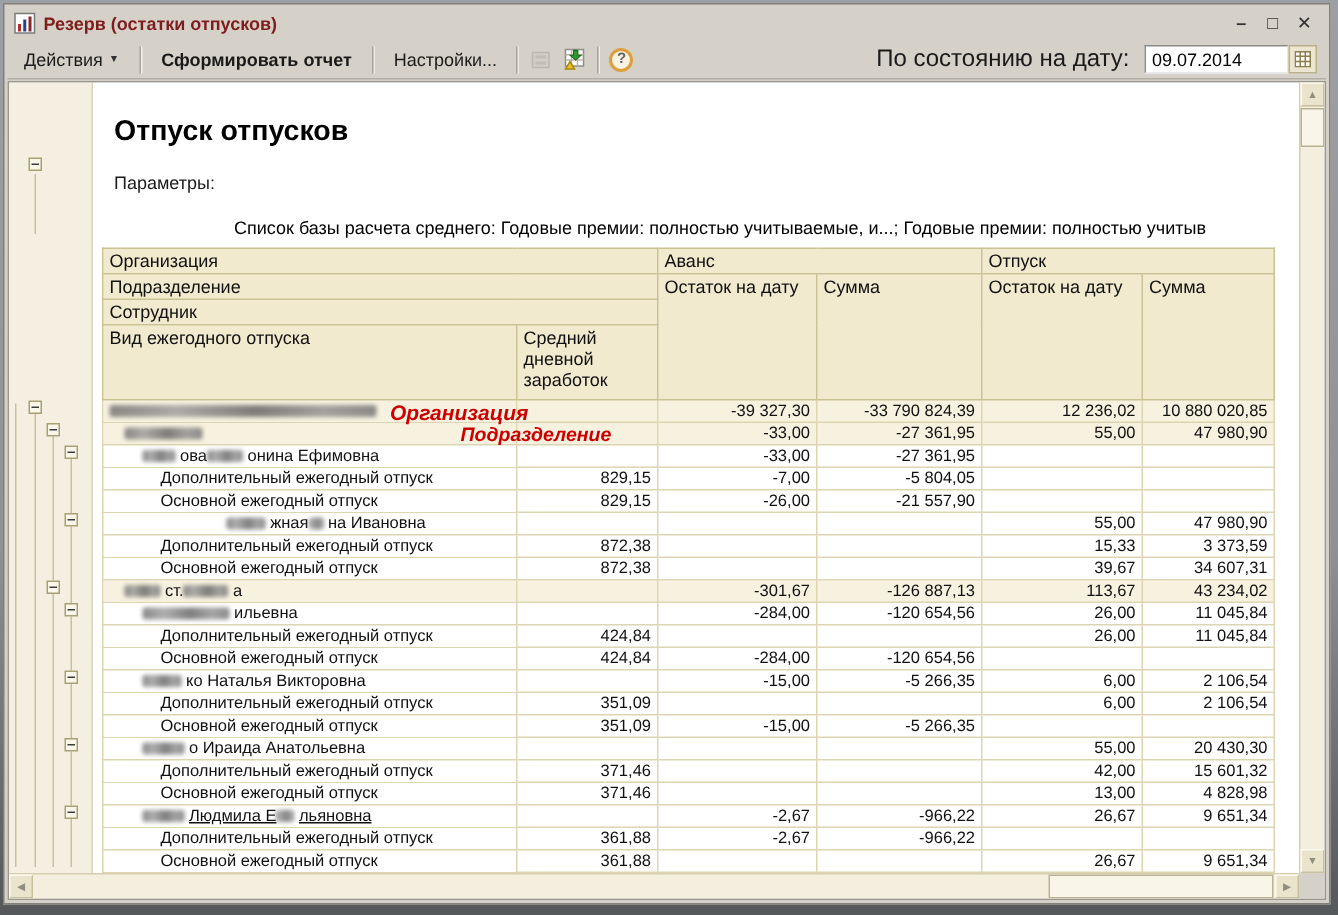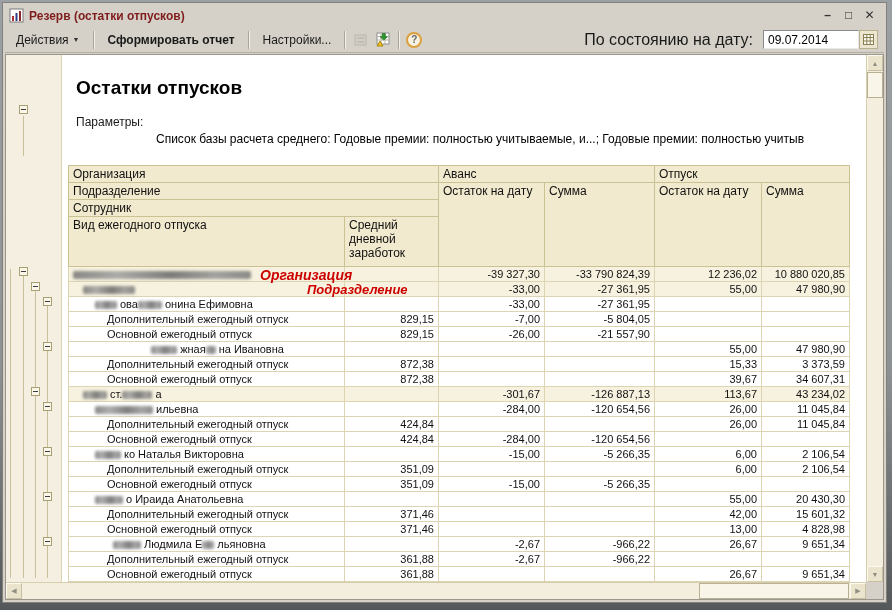--- a/index.html
+++ b/index.html
@@ -54,21 +54,21 @@
   .gbox { position:absolute; width:9px; height:9px; background:#faf6ea;
     border:1px solid #a89f72; z-index:2; }
   .gbox::after { content:""; display:block; width:5px; height:1px; background:#3c3c3c; margin:3px auto 0; }
 
   
   .canvas { position:absolute; left:57px; top:0; right:17px; bottom:17px;
     background:#fff; overflow:hidden; }
   .rpt-title { position:absolute; left:13px; top:22px; font-size:19px; font-weight:bold; color:#000; }
   .rpt-params-label { position:absolute; left:13px; top:60px; font-size:12px; color:#1a1a1a; }
   .rpt-param-line1 { position:absolute; left:93px; top:60px; font-size:12px; white-space:nowrap; }
-  .rpt-param-line2 { position:absolute; left:93px; top:77px; font-size:12px; white-space:nowrap; }
+  .rpt-param-line2 { position:absolute; left:93px; top:90px; font-size:12px; white-space:nowrap; }
 
   table.rpt { position:absolute; left:5px; top:110px; border-collapse:collapse; table-layout:fixed; }
   table.rpt col.c-name{width:276px} table.rpt col.c-avg{width:94px}
   table.rpt col.c-ar{width:106px} table.rpt col.c-as{width:110px}
   table.rpt col.c-vr{width:107px} table.rpt col.c-vs{width:88px}
   table.rpt th { background:#f1eace; border:1px solid #cbc294; font-weight:normal;
     font-size:12px; text-align:left; padding:1px 4px; vertical-align:top; color:#111; }
   tr.h1 th, tr.h2 th { height:17px; } tr.h3 th { height:16px; } tr.h4 th { height:50px; }
   table.rpt td { border:1px solid #ddd5b1; font-size:11px; padding:0 4px;
     white-space:nowrap; overflow:visible; color:#111; }
@@ -174,21 +174,21 @@
           <div class="gbox" style="left: 37px; top: 287px;"></div>
           <div class="gbox" style="left: 25px; top: 332px;"></div>
           <div class="gbox" style="left: 37px; top: 347px;"></div>
           <div class="gbox" style="left: 37px; top: 392px;"></div>
           <div class="gbox" style="left: 37px; top: 437px;"></div>
           <div class="gbox" style="left: 37px; top: 482px;"></div>
           <div class="gbox" style="left: 25px; top: 527px;"></div>
         </div>
 
     <div class="canvas">
-      <div class="rpt-title">Остатки отпусков</div>
+      <div class="rpt-title">Отпуск отпусков</div>
       <div class="rpt-params-label">Параметры:</div>
       <div class="rpt-param-line2">Список базы расчета среднего: Годовые премии: полностью учитываемые, и...; Годовые премии: полностью учитыв</div>
 
       <table class="rpt">
         <colgroup>
           <col class="c-name">
               <col class="c-avg">
               <col class="c-ar">
               <col class="c-as">
               <col class="c-vr">
@@ -354,21 +354,21 @@
               </tr>
               <tr class="r-leaf">
                 <td class="name" style="padding-left: 38px;"><span>Основной ежегодный отпуск</span></td>
                 <td class="num">371,46</td>
                 <td class="num"></td>
                 <td class="num"></td>
                 <td class="num">13,00</td>
                 <td class="num">4 828,98</td>
               </tr>
               <tr class="r-emp">
-                <td class="name" style="padding-left: 44px;"><span class="redact" style="width: 28px;"></span><span>Людмила Е</span><span class="redact" style="width: 12px;"></span><span>льяновна</span></td>
+                <td class="name" style="padding-left: 26px; text-decoration: underline;"><span class="redact" style="width: 28px;"></span><span>Людмила Е</span><span class="redact" style="width: 12px;"></span><span>льяновна</span></td>
                 <td class="num"></td>
                 <td class="num">-2,67</td>
                 <td class="num">-966,22</td>
                 <td class="num">26,67</td>
                 <td class="num">9 651,34</td>
               </tr>
               <tr class="r-leaf">
                 <td class="name" style="padding-left: 38px;"><span>Дополнительный ежегодный отпуск</span></td>
                 <td class="num">361,88</td>
                 <td class="num">-2,67</td>

